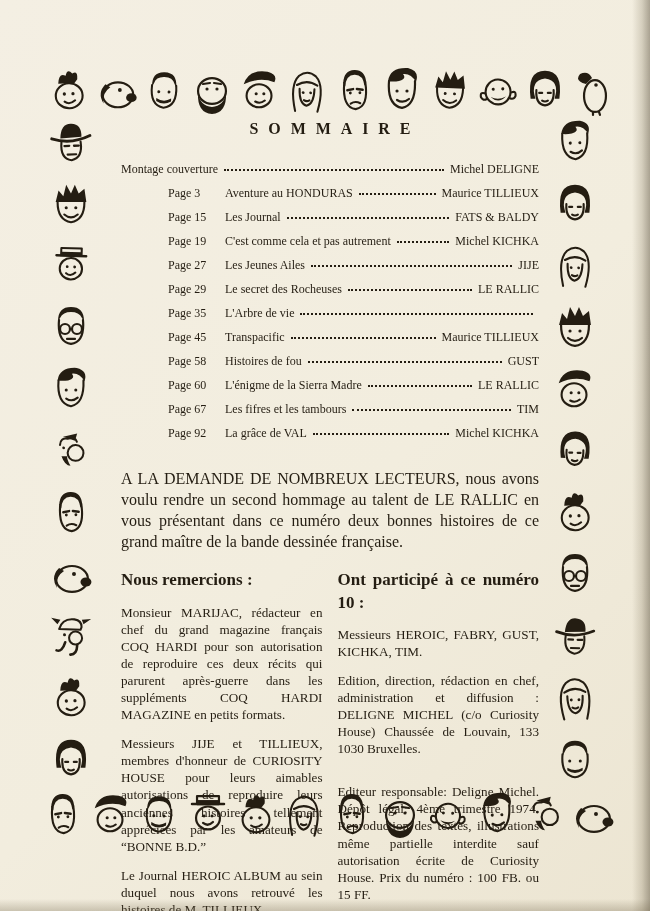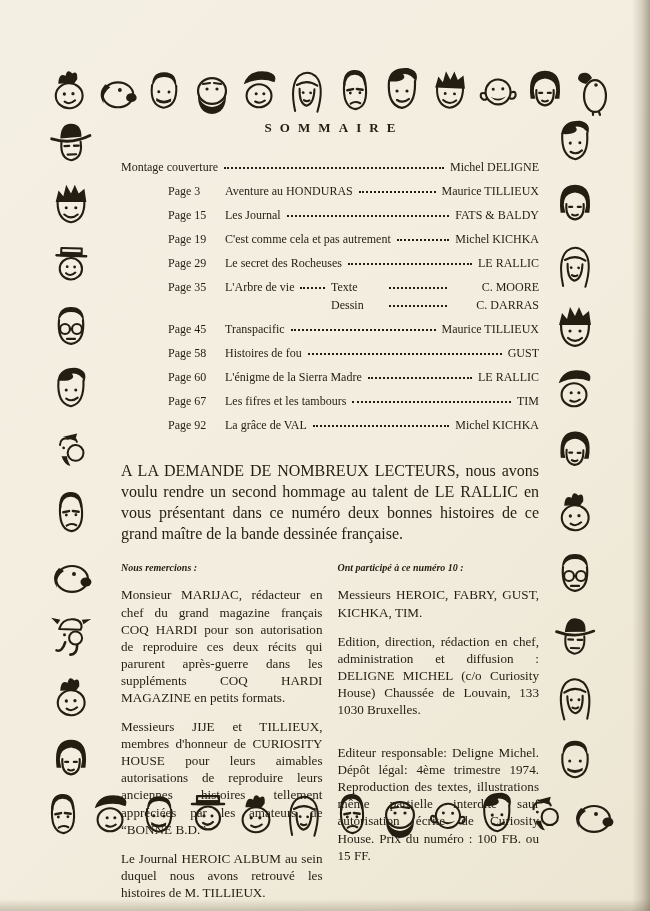--- a/index.html
+++ b/index.html
@@ -20,34 +20,34 @@
   .bt{left:46px;right:34px;top:42px;height:74px;justify-content:space-between;align-items:flex-end;}
   .bb{left:40px;right:34px;top:788px;height:96px;justify-content:space-between;align-items:flex-start;}
   .bl{left:32px;top:116px;bottom:126px;width:78px;flex-direction:column;justify-content:space-between;align-items:center;}
   .br{left:536px;top:116px;bottom:126px;width:78px;flex-direction:column;justify-content:space-between;align-items:center;}
   .border-strip .head:nth-child(3n){transform:rotate(2deg) scale(0.97);}
   .border-strip .head:nth-child(3n+1){transform:rotate(-2deg);}
   .border-strip .head:nth-child(4n){transform:scale(1.04);}
 
   
   .content{position:absolute;left:121px;width:418px;top:118px;}
-  .title{text-align:center;font-weight:bold;font-size:13px;letter-spacing:0.62em;text-indent:0.62em;margin:2px 0 24px;}
+  .title{text-align:center;font-weight:bold;font-size:16px;letter-spacing:0.62em;text-indent:0.62em;margin:2px 0 24px;}
   .toc-row{display:flex;align-items:baseline;font-size:12px;margin-bottom:9px;white-space:nowrap;}
   .toc-page{width:57px;flex:none;margin-left:47px;}
   .toc-title{flex:none;}
   .leader{flex:1;height:0;border-bottom:2.4px dotted var(--ink,#241d12);margin:0 6px;transform:translateY(-2px);min-width:16px;}
   .toc-author{flex:none;text-align:right;}
   .credits{flex:none;width:208px;display:flex;flex-direction:column;gap:3px;}
   .credit-line{display:flex;align-items:baseline;}
   .credit-role{flex:none;width:52px;}
   .credit-name{flex:none;width:86px;text-align:right;}
   .intro{margin:27px 0 0;font-size:16px;line-height:1.32;text-align:justify;}
   .cols{display:flex;gap:15px;margin-top:17px;}
   .col{flex:1;font-size:13.15px;line-height:1.3;}
-  .col-heading{font-weight:bold;margin:0 0 12px;font-size:10px;font-style:italic;}
+  .col-heading{font-weight:bold;margin:0 0 12px;font-size:17px;}
   .col p{margin:0 0 12px;text-align:justify;}
   .col.right p:nth-of-type(2){margin-bottom:26px;}
   .col.right p:nth-of-type(3){margin-bottom:2px;}
 </style>
 </head>
 <body>
 
 <div class="sheet" style="--ink: #241d12; --paper: #f2edde;">
 
   <div class="border-strip bt">
@@ -408,41 +408,35 @@
           <span class="leader"></span>
           <span class="toc-author">FATS &amp; BALDY</span>
         </div>
         <div class="toc-row">
           <span class="toc-page">Page 19</span>
           <span class="toc-title">C'est comme cela et pas autrement</span>
           <span class="leader"></span>
           <span class="toc-author">Michel KICHKA</span>
         </div>
         <div class="toc-row">
+          <span class="toc-page">Page 27</span>
+          <span class="toc-title">Les Jeunes Ailes</span>
+          <span class="leader"></span>
+          <span class="toc-author">JIJE</span>
+        </div>
+        <div class="toc-row">
           <span class="toc-page">Page 29</span>
           <span class="toc-title">Le secret des Rocheuses</span>
           <span class="leader"></span>
           <span class="toc-author">LE RALLIC</span>
         </div>
         <div class="toc-row">
           <span class="toc-page">Page 35</span>
           <span class="toc-title">L'Arbre de vie</span>
           <span class="leader"></span>
-          <span class="credits">
-            <span class="credit-line">
-              <span class="credit-role">Texte</span>
-              <span class="leader"></span>
-              <span class="credit-name">C. MOORE</span>
-            </span>
-            <span class="credit-line">
-              <span class="credit-role">Dessin</span>
-              <span class="leader"></span>
-              <span class="credit-name">C. DARRAS</span>
-            </span>
-          </span>
         </div>
         <div class="toc-row">
           <span class="toc-page">Page 45</span>
           <span class="toc-title">Transpacific</span>
           <span class="leader"></span>
           <span class="toc-author">Maurice TILLIEUX</span>
         </div>
         <div class="toc-row">
           <span class="toc-page">Page 58</span>
           <span class="toc-title">Histoires de fou</span>

